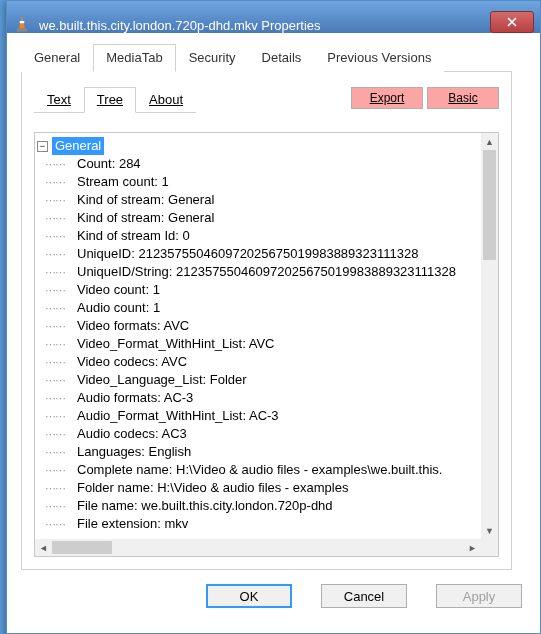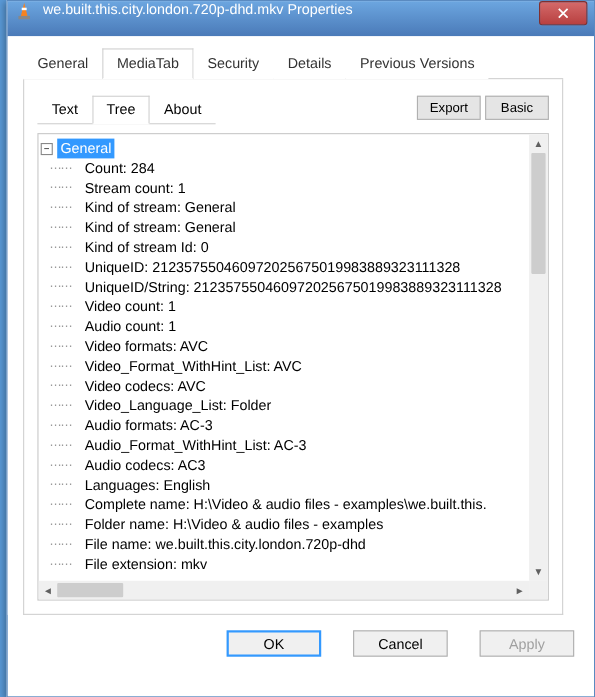--- a/index.html
+++ b/index.html
@@ -1,39 +1,39 @@
 <!DOCTYPE html>
 <html><head>
   <meta charset="utf-8">
   <style>
     * { box-sizing: border-box; margin: 0; padding: 0; font-family: "Segoe UI", Tahoma, sans-serif; }
     body { background: #5a9ad8; width: 541px; height: 634px; overflow: hidden; }
     
     .window { position: absolute; left: 6px; top: 0; width: 535px; height: 634px; background: #fff; border: 1px solid #5a8ac0; box-shadow: -2px 2px 6px rgba(0,0,0,0.3); }
     
-    .titlebar { height: 32px; background: linear-gradient(#6ca6e0, #4a7ab8); display: flex; align-items: flex-start; padding: 0 6px; color: #fff; font-size: 13px; }
+    .titlebar { height: 32px; background: linear-gradient(#6ca6e0, #4a7ab8); display: flex; align-items: flex-end; padding: 0 6px; color: #fff; font-size: 13px; }
     .vlc-icon { width: 18px; height: 18px; margin-right: 8px; }
     .title-text { flex: 1; }
     .close-btn { width: 44px; height: 22px; background: linear-gradient(#d46a6a, #b84040); border: 1px solid #803030; border-radius: 3px; display: flex; align-items: center; justify-content: center; color: #fff; font-size: 13px; cursor: pointer; }
     
     .content { padding: 10px 28px 0 14px; background: #fff; }
     
     .outer-tabs { display: flex; border-bottom: 1px solid #d0d0d0; font-size: 13px; }
     .outer-tab { padding: 5px 12px 6px; border: 1px solid transparent; border-bottom: none; background: #fff; color: #333; cursor: pointer; position: relative; top: 1px; }
     .outer-tab.active { border-color: #d0d0d0; border-bottom: 1px solid #fff; background: #fff; }
     
     .tab-body { border: 1px solid #d0d0d0; border-top: none; padding: 14px 12px 12px; }
     
-    .inner-row { display: flex; align-items: flex-end; margin-bottom: 8px; }
+    .inner-row { display: flex; align-items: flex-end; margin-bottom: 19px; text-decoration: underline; }
     .inner-tabs { display: flex; font-size: 13px; border-bottom: 1px solid #d0d0d0; flex: 0 0 auto; }
     .inner-tab { padding: 4px 12px 5px; border: 1px solid transparent; border-bottom: none; cursor: pointer; position: relative; top: 1px; }
     .inner-tab.active { border-color: #d0d0d0; border-bottom: 1px solid #fff; background: #fff; text-align: right; }
     .spacer { flex: 1; }
     .btn-row { display: flex; gap: 4px; margin-bottom: 4px; }
-    .small-btn { width: 58px; height: 22px; font-size: 12px; background: #e5e5e5; border: 1px solid #b0b0b0; cursor: pointer; }
+    .small-btn { width: 72px; height: 22px; font-size: 12px; background: #fca5a5; border: 1px solid #b0b0b0; cursor: pointer; }
     
     .tree-box { border: 1px solid #c8c8c8; height: 425px; position: relative; overflow: hidden; background: #fff; }
     .tree-content { position: absolute; left: 0; top: 0; right: 17px; bottom: 17px; overflow: hidden; padding: 4px 2px; font-size: 13px; line-height: 18px; }
     .tree-root { display: flex; align-items: center; }
     .expander { width: 11px; height: 11px; border: 1px solid #888; display: inline-flex; align-items: center; justify-content: center; font-size: 9px; line-height: 1; margin-right: 4px; cursor: pointer; background: #fff; }
     .root-label { background: #3399ff; color: #fff; padding: 0 3px; }
     .tree-children { padding-left: 8px; }
     .tree-item { display: flex; align-items: center; white-space: nowrap; }
     .dotline { color: #999; font-size: 11px; letter-spacing: -1px; margin-right: 6px; width: 26px; flex-shrink: 0; }
     .item-text { color: #000; }

